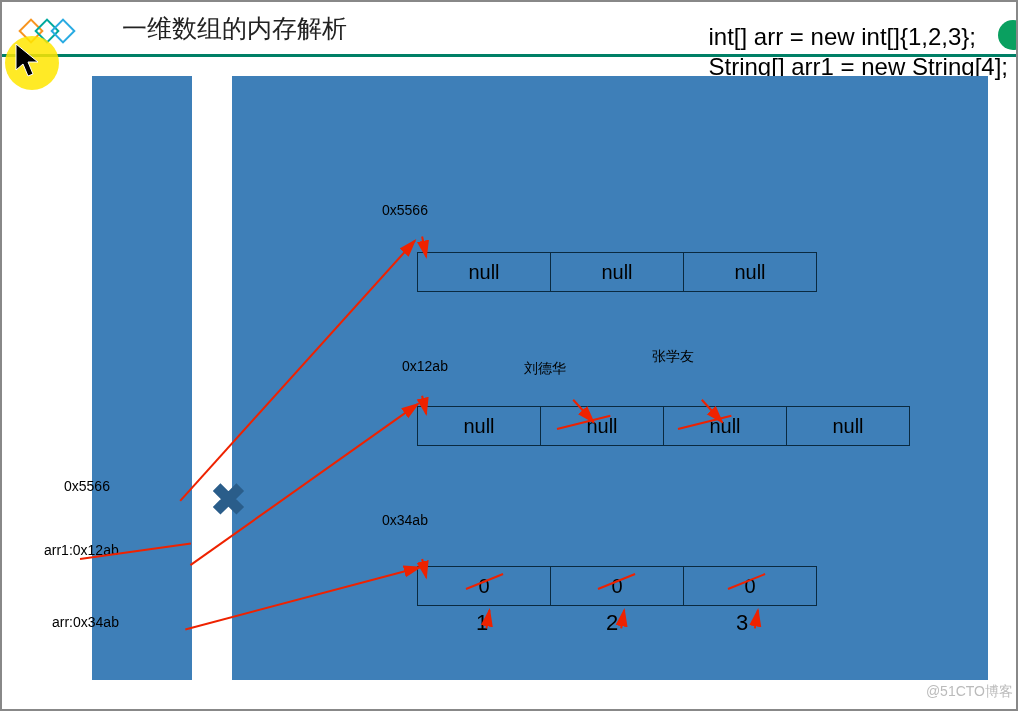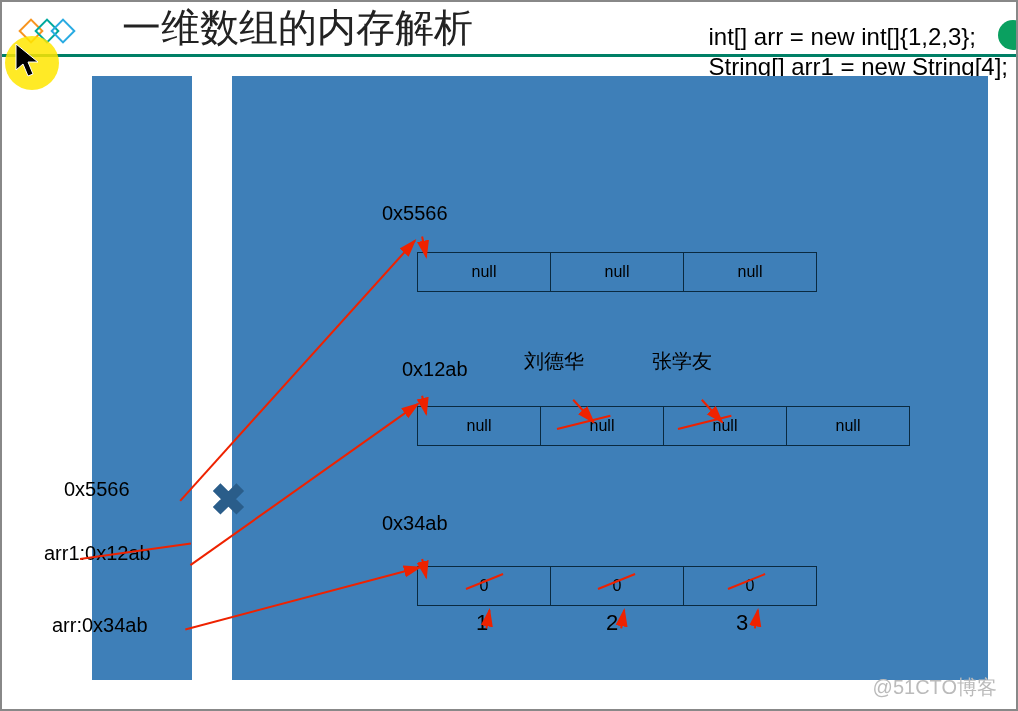--- a/index.html
+++ b/index.html
@@ -1,36 +1,36 @@
 <!DOCTYPE html>
 <html><head>
 <meta charset="utf-8">
 <style>
   html,body{margin:0;padding:0;font-family:Arial,"Microsoft YaHei",sans-serif;background:#fff}
   .page{position:relative;width:1018px;height:711px;border:2px solid #888;box-sizing:border-box;overflow:hidden}
   .hdr{position:relative;height:52px;border-bottom:3px solid #008066;display:flex;align-items:center}
   .logo{position:absolute;left:16px;top:6px;width:60px;height:40px}
-  .title{margin-left:120px;font-size:39px;color:#222}
+  .title{margin-left:120px;font-size:25px;color:#222}
   .cursor-hl{position:absolute;left:3px;top:34px;width:54px;height:54px;border-radius:50%;background:#ffe600;opacity:.85;z-index:5}
   .cursor-arrow{position:absolute;left:12px;top:40px;z-index:6}
   .code{position:absolute;right:8px;top:20px;font-size:24px;line-height:1.25;color:#000;white-space:pre}
   .canvas{position:absolute;left:20px;top:74px;right:8px;bottom:14px}
   .stack{position:absolute;left:70px;top:0;width:100px;height:604px;background:#3e7fb8}
   .heap{position:absolute;left:210px;top:0;width:756px;height:604px;background:#3e7fb8}
-  .lbl{position:absolute;font-size:20px;color:#000}
+  .lbl{position:absolute;font-size:14px;color:#000}
   .tbl{position:absolute;border-collapse:collapse}
-  .tbl td{border:1.5px solid #0a2a40;text-align:center;font-size:16px;height:36px}
+  .tbl td{border:1.5px solid #0a2a40;text-align:center;font-size:20px;height:36px}
   .w3 td{width:130px}
   .w4 td{width:120px}
   .idx{display:flex;justify-content:space-around;font-size:22px;color:#000}
   .cross-x{position:absolute;font-size:44px;color:#2a5d8a;font-weight:bold}
   .strike{position:absolute;height:2px;background:#e20;transform-origin:left center}
   svg.overlay{position:absolute;left:0;top:0;width:100%;height:100%;pointer-events:none}
   .green-circ{position:absolute;right:-12px;top:18px;width:30px;height:30px;border-radius:50%;background:#0aa060}
-  .watermark{position:absolute;right:19px;bottom:8px;color:#bbb;font-size:20px}
+  .watermark{position:absolute;right:3px;bottom:8px;color:#bbb;font-size:14px}
 </style>
 </head>
 <body>
 
 <div class="page">
   <div class="hdr">
     <span class="logo">
       <svg viewBox="0 0 60 40">
           <g transform="translate(5,5)">
         <rect x="0" y="10" width="16" height="16" transform="rotate(45 8 18)" fill="none" stroke="#f7941e" stroke-width="2"></rect>
@@ -68,21 +68,21 @@
     <table class="tbl w3" style="left:395px;top:176px">
       <tbody>
           <tr>
         <td>null</td>
         <td>null</td>
         <td>null</td>
       </tr>
     </tbody>
       </table>
 
-    <div class="lbl" style="left:502px;top:272px">刘德华</div>
+    <div class="lbl" style="left:502px;top:284px">刘德华</div>
     <div class="lbl" style="left:630px;top:272px">张学友</div>
     <table class="tbl w4" style="left:395px;top:330px">
       <tbody>
           <tr>
         <td>null</td>
         <td>null</td>
         <td>null</td>
         <td>null</td>
       </tr>
     </tbody>

